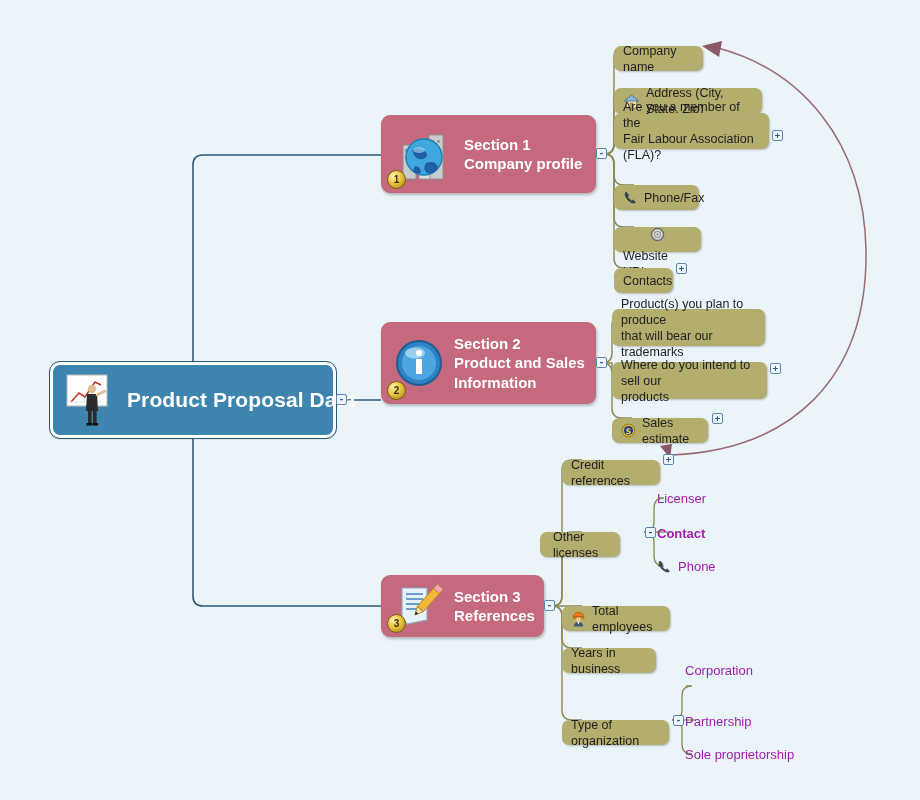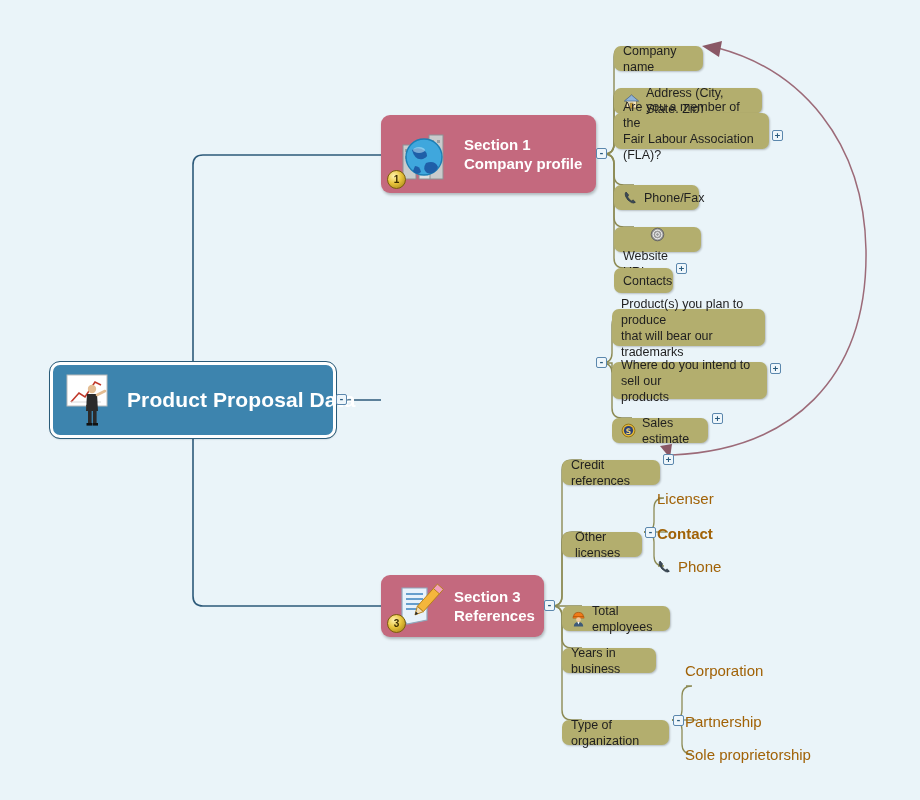--- a/index.html
+++ b/index.html
@@ -96,22 +96,22 @@
     font-size: 12.5px;
     line-height: 1.28;
     padding: 0 9px;
     gap: 6px;
     margin-top: 12px;
   }
   .topic .t-label { white-space: pre-line; }
 
   
   .leaf {
-    color: #a16207;
-    font-size: 15px;
+    color: #a21caf;
+    font-size: 13px;
     background: transparent;
     gap: 6px;
   }
 
   
   .toggle {
     position: absolute;
     width: 11px; height: 11px;
     box-sizing: border-box;
     background: #eef6fb;
@@ -266,20 +266,36 @@
       <circle cx="7.5" cy="7.5" r="1.9" fill="none" stroke="#ffffff" stroke-width=".9"></circle>
     </svg>
     <span class="t-label">Website URL</span>
   </div>
 
   <div class="node topic" style="left:614px; top:256px; width:59px; height:25px;">
     <span class="t-label">Contacts</span>
   </div>
   <div class="toggle" style="left:676px; top:263px;">+</div>
 
+  <div class="node section sec2">
+    <svg class="ic" width="52" height="52" viewBox="0 0 52 52">
+      <circle cx="26" cy="26" r="22" fill="#2f82c4"></circle>
+      <circle cx="26" cy="26" r="22" fill="none" stroke="#1d5e96" stroke-width="2"></circle>
+      <circle cx="26" cy="26" r="17" fill="#4ea6e0"></circle>
+      <ellipse cx="22" cy="16" rx="10" ry="5.5" fill="#cfe9f8" opacity=".6"></ellipse>
+      <circle cx="26" cy="16" r="3" fill="#ffffff"></circle>
+      <path d="M23,22 h6 v15 h-6 z" fill="#ffffff"></path>
+    </svg>
+    <div>
+      <div class="sec-label">Section 2</div>
+      <div class="sec-label">Product and Sales</div>
+      <div class="sec-label">Information</div>
+    </div>
+    <div class="num-badge">2</div>
+  </div>
   <div class="toggle" style="left:596px; top:357px;">-</div>
 
   <div class="node topic" style="left:612px; top:350px; width:155px; height:37px;">
     <span class="t-label">Where do you intend to sell our
 products</span>
   </div>
 
   <div class="node topic" style="left:612px; top:297px; width:153px; height:37px;">
     <span class="t-label">Product(s) you plan to produce
 that will bear our trademarks</span>
@@ -318,21 +334,21 @@
     </div>
     <div class="num-badge">3</div>
   </div>
   <div class="toggle" style="left:544px; top:600px;">-</div>
 
   <div class="node topic" style="left:562px; top:448px; width:98px; height:25px;">
     <span class="t-label">Credit references</span>
   </div>
   <div class="toggle" style="left:663px; top:454px;">+</div>
 
-  <div class="node topic" style="left:562px; top:520px; width:80px; height:25px;padding-left:13px;">
+  <div class="node topic" style="left:540px; top:520px; width:80px; height:25px;padding-left:13px;">
     <span class="t-label">Other licenses</span>
   </div>
   <div class="toggle" style="left:645px; top:527px;">-</div>
 
   <div class="node topic" style="left:562px; top:594px; width:108px; height:25px;">
     <svg class="ic" width="15" height="16" viewBox="0 0 15 16">
       <path d="M2.6,6 Q2.6,1.4 7.5,1.4 Q12.4,1.4 12.4,6 Z" fill="#f07a18" stroke="#a84d06" stroke-width=".7"></path>
       <rect x="2" y="5.8" width="11" height="1.3" fill="#f07a18" stroke="#a84d06" stroke-width=".5"></rect>
       <circle cx="7.5" cy="8.6" r="2.4" fill="#f0c89a"></circle>
       <path d="M2.8,15.6 Q3,11 7.5,11 Q12,11 12.2,15.6 Z" fill="#3e5a78"></path>

